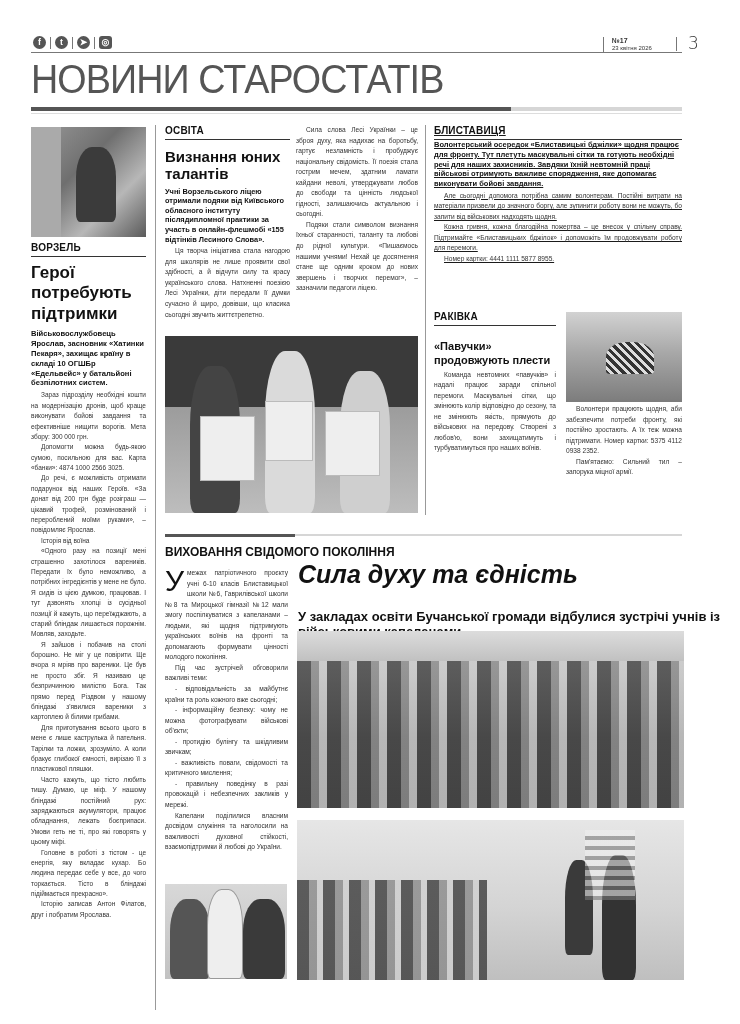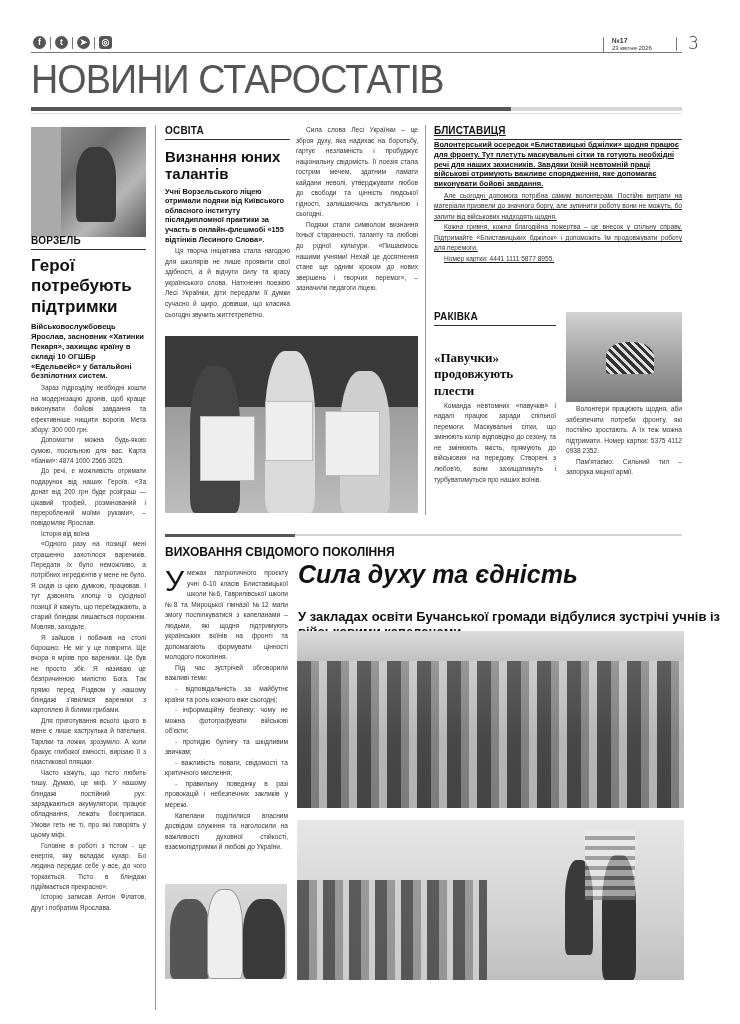--- a/index.html
+++ b/index.html
@@ -62,21 +62,21 @@
 <div class="abs rule-light"></div>
 <div class="abs rule-thin"></div>
 
 <div class="abs vrule" style="left:155px; top:125px; height:885px;"></div>
 <div class="abs vrule" style="left:425px; top:125px; height:390px;"></div>
 
 <div class="abs photo" style="left:31px; top:127px; width:115px; height:110px;">
   <div class="fig" style="left:45px; top:20px; width:40px; height:75px;"></div>
   <div style="position:absolute;left:0;top:0;width:30px;height:110px;background:#aaa;"></div>
 </div>
-<div class="abs" style="left:31px; top:235px; width:115px;">
+<div class="abs" style="left:31px; top:242px; width:115px;">
   <div class="rubric">ВОРЗЕЛЬ</div>
   <div class="headline" style="font-size:17px; margin-top:6px; line-height:1.2;">Герої потребують підтримки</div>
   <div class="lead" style="margin-top:5px; font-size:7.6px;">Військовослужбовець Ярослав, засновник «Хатинки Пекаря», захищає країну в складі 10 ОГШБр «Едельвейс» у батальйоні безпілотних систем.</div>
   <div class="body" style="margin-top:2px; font-size:6.5px;">
     <p>Зараз підрозділу необхідні кошти на модернізацію дронів, щоб краще виконувати бойові завдання та ефективніше нищити ворогів. Мета збору: 300 000 грн.</p>
     <p>Допомогти можна будь-якою сумою, посильною для вас. Карта «банки»: 4874 1000 2566 3025.</p>
     <p>До речі, є можливість отримати подарунок від наших Героїв. «За донат від 200 грн буде розіграш — цікавий трофей, розмінований і перероблений моїми руками», – повідомляє Ярослав.</p>
     <p>Історія від воїна</p>
     <p>«Одного разу на позиції мені страшенно захотілося вареників. Передати їх було неможливо, а потрібних інгредієнтів у мене не було. Я сидів із цією думкою, працював. І тут дзвонять хлопці із сусідньої позиції й кажуть, що переїжджають, а старий бліндаж лишається порожнім. Мовляв, заходьте.</p>
     <p>Я зайшов і побачив на столі борошно. Не міг у це повірити. Ще вчора я мріяв про вареники. Це був не просто збіг. Я називаю це безпричинною милістю Бога. Так прямо перед Різдвом у нашому бліндажі з'явилися вареники з картоплею й білими грибами.</p>
@@ -113,21 +113,21 @@
   <div class="lead" style="font-size:7.5px;">Волонтерський осередок «Блиставицькі бджілки» щодня працює для фронту. Тут плетуть маскувальні сітки та готують необхідні речі для наших захисників. Завдяки їхній невтомній праці військові отримують важливе спорядження, яке допомагає виконувати бойові завдання.</div>
   <div class="body" style="margin-top:2px;">
     <p>Але сьогодні допомога потрібна самим волонтерам. Постійні витрати на матеріали призвели до значного боргу, але зупинити роботу вони не можуть, бо запити від військових надходять щодня.</p>
     <p>Кожна гривня, кожна благодійна пожертва – це внесок у спільну справу. Підтримайте «Блиставицьких бджілок» і допоможіть їм продовжувати роботу для перемоги.</p>
     <p>Номер картки: 4441 1111 5877 8955.</p>
   </div>
 </div>
 
 <div class="abs" style="left:434px; top:311px; width:122px;">
   <div class="rubric">РАКІВКА</div>
-  <div class="headline" style="font-size:13px; margin-top:24px; line-height:1.25;font-family:Liberation Serif, serif;">«Павучки» продовжують плести</div>
+  <div class="headline" style="font-size:11px; margin-top:14px; line-height:1.25;">«Павучки» продовжують плести</div>
   <div class="body" style="margin-top:2px;">
     <p>Команда невтомних «павучків» і надалі працює заради спільної перемоги. Маскувальні сітки, що змінюють колір відповідно до сезону, та не змінюють якість, прямують до військових на передову. Створені з любов'ю, вони захищатимуть і турбуватимуться про наших воїнів.</p>
   </div>
 </div>
 <div class="abs photo" style="left:566px; top:312px; width:116px; height:90px; background:linear-gradient(180deg,#d2d2d2 0%,#a8a8a8 45%,#7c7c7c 100%);">
   <div style="position:absolute;left:40px;top:30px;width:48px;height:32px;border-radius:45% 45% 10% 10%;background:repeating-linear-gradient(45deg,#333 0 3px,#ddd 3px 6px);"></div>
 </div>
 <div class="abs body" style="left:566px; top:404px; width:116px;">
   <p>Волонтери працюють щодня, аби забезпечити потреби фронту, які постійно зростають. А їх теж можна підтримати. Номер картки: 5375 4112 0938 2352.</p>
   <p>Пам'ятаємо: Сильний тил – запорука міцної армії.</p>

